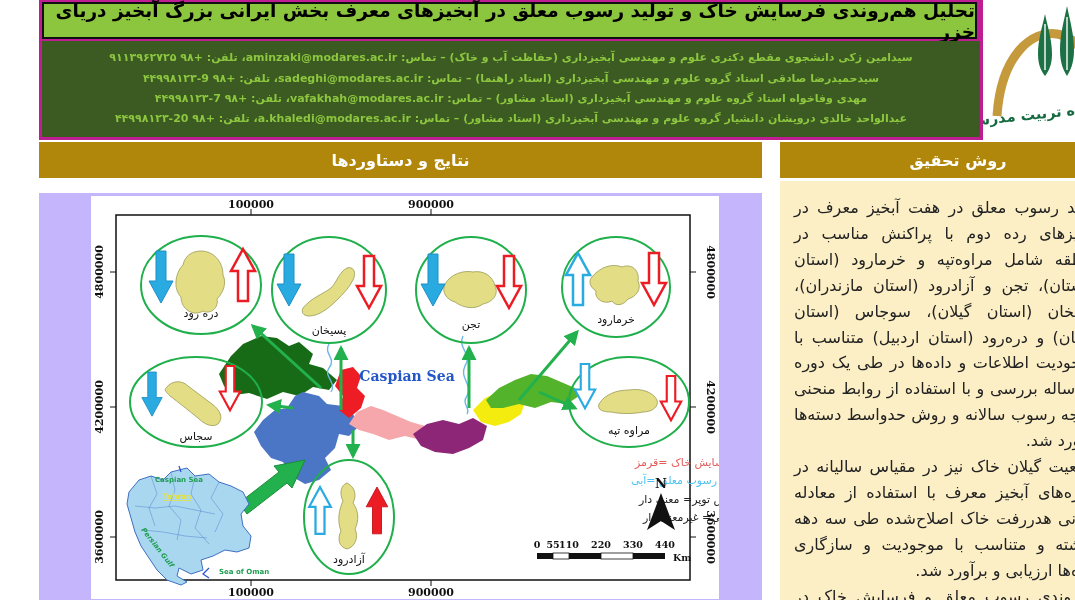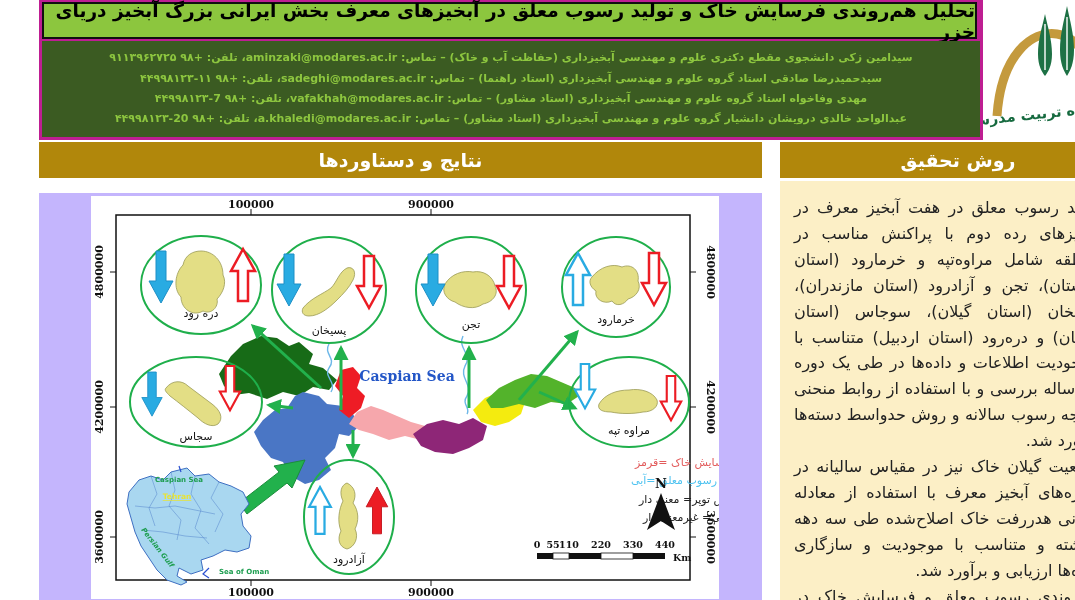--- a/index.html
+++ b/index.html
@@ -9,21 +9,21 @@
   .magenta-frame{position:absolute;left:0;top:0;width:944px;height:140px;background:#BE1E92;}
   .title-bar{position:absolute;left:3px;top:2px;width:931px;height:33px;background:#8CC63E;
              border:2px solid #101010;display:flex;align-items:center;justify-content:center;
              font-weight:bold;font-size:18.5px;color:#000;direction:rtl;}
   .authors{position:absolute;left:3px;top:41px;width:938px;height:96px;background:#3B5B22;
            color:#8DC63F;direction:rtl;display:flex;flex-direction:column;justify-content:center;
            text-align:center;font-size:11px;font-weight:bold;line-height:1.85;}
   .logo-box{position:absolute;left:944px;top:0;width:131px;height:140px;background:#fff;}
   
   .bar{position:absolute;top:142px;height:36px;background:#B1870B;color:#fff;display:flex;
-       align-items:center;justify-content:center;font-weight:bold;font-size:19px;direction:rtl;}
+       align-items:center;justify-content:center;font-weight:bold;font-size:16px;direction:rtl;}
   .bar-left{left:0;width:723px;}
   .bar-right{left:741px;width:356px;}
   .panel-left{position:absolute;left:0;top:193px;width:723px;height:509px;background:#c4b5fd;}
   .panel-right{position:absolute;left:741px;top:181px;width:334px;height:419px;background:#FCEFC6;}
   .map-box{position:absolute;left:52px;top:3px;width:628px;height:403px;background:#fff;}
   .method-text{padding:14px 16px 8px 14px;direction:rtl;font-size:16px;line-height:1.62;
                color:#222;text-align:justify;}
   .method-text p{margin:0;}
   
   .frame{fill:none;stroke:#111;stroke-width:1.5;}
@@ -44,21 +44,21 @@
 </style>
 </head>
 <body>
 
 <div id="poster">
 
   <div class="magenta-frame">
     <div class="title-bar">تحلیل هم‌روندی فرسایش خاک و تولید رسوب معلق در آبخیزهای معرف بخش ایرانی بزرگ آبخیز دریای خزر</div>
     <div class="authors">
       <div>سیدامین زکی دانشجوی مقطع دکتری علوم و مهندسی آبخیزداری (حفاظت آب و خاک) – تماس: aminzaki@modares.ac.ir، تلفن: +۹۸ ۹۱۱۳۹۶۲۷۲۵</div>
-      <div>سیدحمیدرضا صادقی استاد گروه علوم و مهندسی آبخیزداری (استاد راهنما) – تماس: sadeghi@modares.ac.ir، تلفن: +۹۸ ۱۱-۴۴۹۹۸۱۲۳</div>
+      <div>سیدحمیدرضا صادقی استاد گروه علوم و مهندسی آبخیزداری (استاد راهنما) – تماس: sadeghi@modares.ac.ir، تلفن: +۹۸ 9-۴۴۹۹۸۱۲۳</div>
       <div>مهدی وفاخواه استاد گروه علوم و مهندسی آبخیزداری (استاد مشاور) – تماس: vafakhah@modares.ac.ir، تلفن: +۹۸ 7-۴۴۹۹۸۱۲۳</div>
       <div>عبدالواحد خالدی درویشان دانشیار گروه علوم و مهندسی آبخیزداری (استاد مشاور) – تماس: a.khaledi@modares.ac.ir، تلفن: +۹۸ 20-۴۴۹۹۸۱۲۳</div>
     </div>
   </div>
 
   <div class="logo-box">
     <svg width="131" height="140" viewBox="0 0 131 140">
       <path d="M14,116 C18,56 48,30 74,34 C96,37 110,62 112,94" fill="none" stroke="#C49A3D" stroke-width="9"></path>
       <g>
         <path d="M62,14 C65,28 69,40 69,54 C69,66 65,72 62,76 C59,72 55,66 55,54 C55,40 59,28 62,14 Z" fill="#1E7145"></path>

